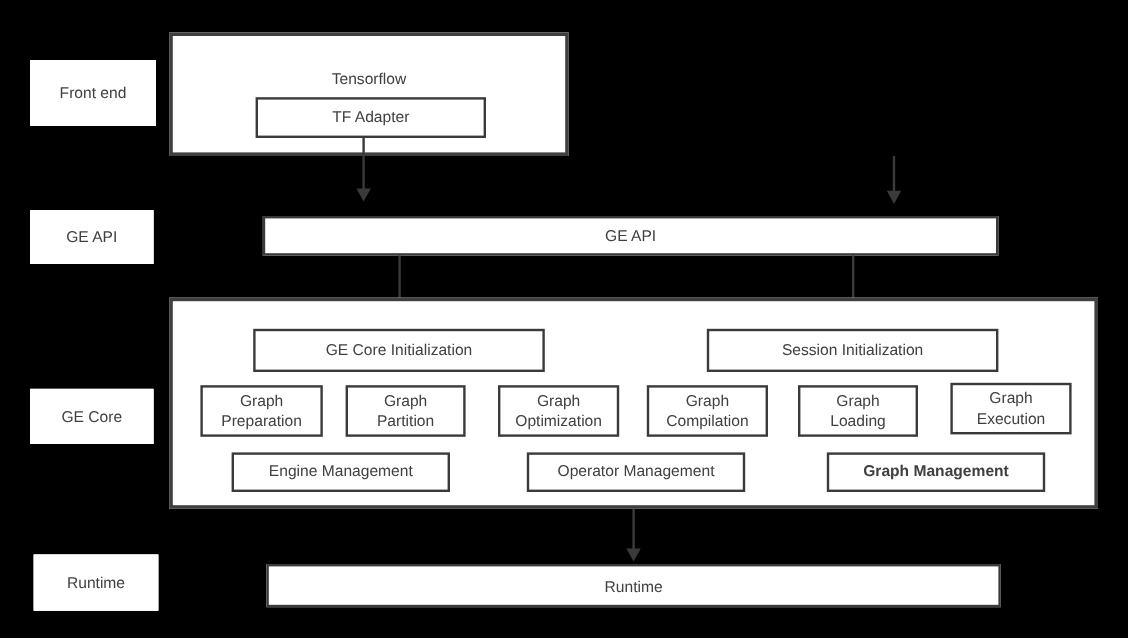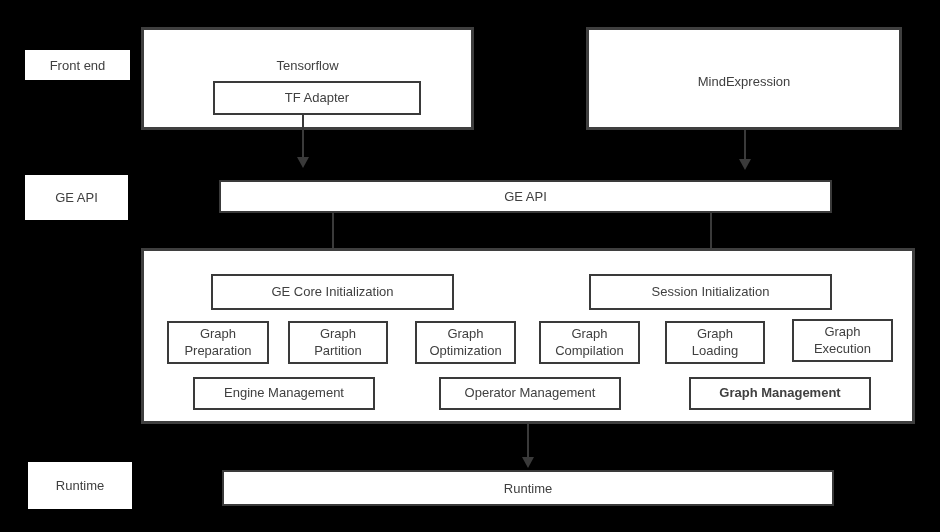--- a/index.html
+++ b/index.html
@@ -82,44 +82,44 @@
     border-left: 6px solid transparent;
     border-right: 6px solid transparent;
     border-top: 11px solid #3a3a3a;
   }
 </style>
 </head>
 <body>
 
 <div id="canvas">
 
-  <div class="layer-label" style="left:25px; top:50px; width:105px; height:30px;">
+  <div class="layer-label" style="left:25px; top:50px; width:105px; height:55px;">
     <span>Front end</span>
   </div>
 
   <div class="layer-label" style="left:25px; top:175px; width:103px; height:45px;">
     <span>GE API</span>
   </div>
 
+  <div class="layer-label" style="left:25px; top:324px; width:103px; height:46px;">
+    <span>GE Core</span>
+  </div>
 
   <div class="layer-label" style="left:28px; top:462px; width:104px; height:47px;">
     <span>Runtime</span>
   </div>
 
   <div class="frame" style="left:141px; top:27px; width:333px; height:103px;padding-left:24px;">
     <div class="frame-title" style="top:28px;">Tensorflow</div>
   </div>
 
-  <div class="box" style="left:213px; top:81px; width:208px; height:34px;">
+  <div class="box" style="left:213px; top:81px; width:192px; height:34px;">
     <span>TF Adapter</span>
   </div>
 
-  <div class="frame" style="left:586px; top:27px; width:316px; height:103px;">
-    <div class="frame-title" style="top:44px;">MindExpression</div>
-  </div>
 
   <div class="arrow-line" style="left:302px; top:115px; height:45px;"></div>
   <div class="arrow-head" style="left:297px; top:157px;"></div>
 
   <div class="arrow-line" style="left:744px; top:130px; height:32px;"></div>
   <div class="arrow-head" style="left:739px; top:159px;"></div>
 
   <div class="bar" style="left:219px; top:180px; width:613px; height:33px;">
     <span>GE API</span>
   </div>

